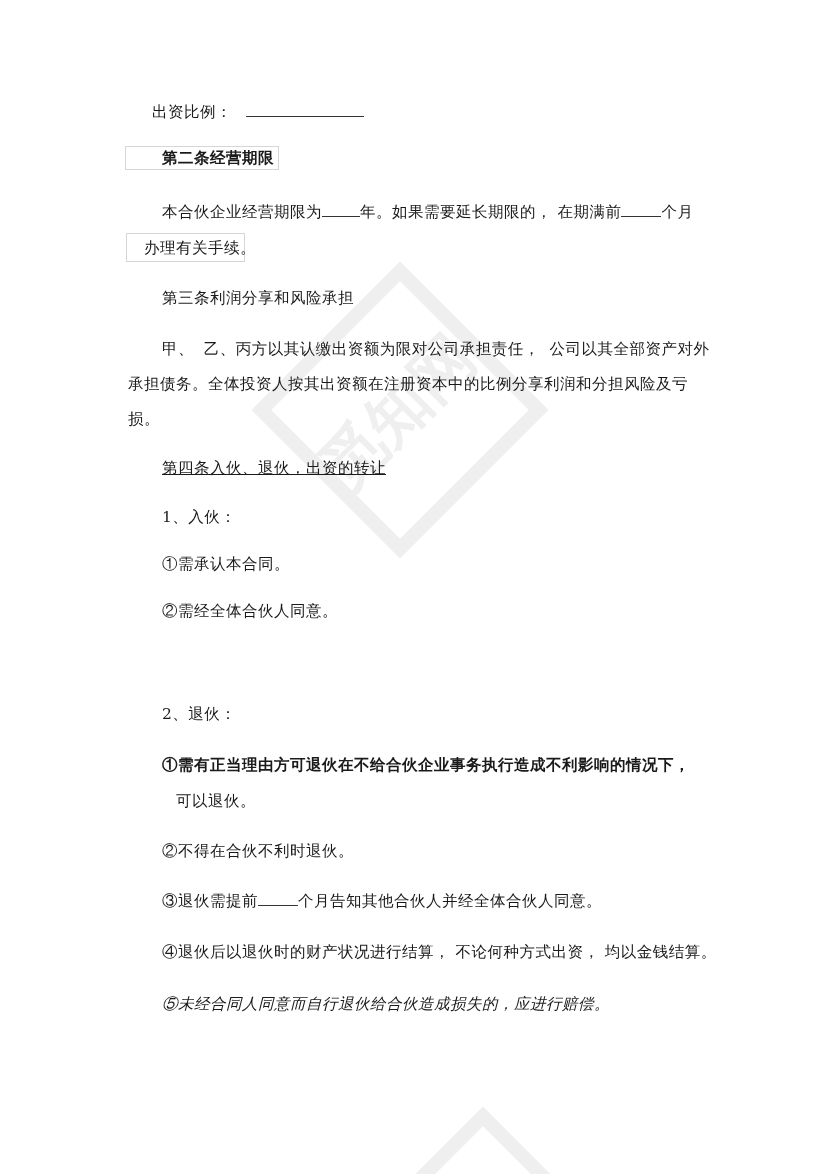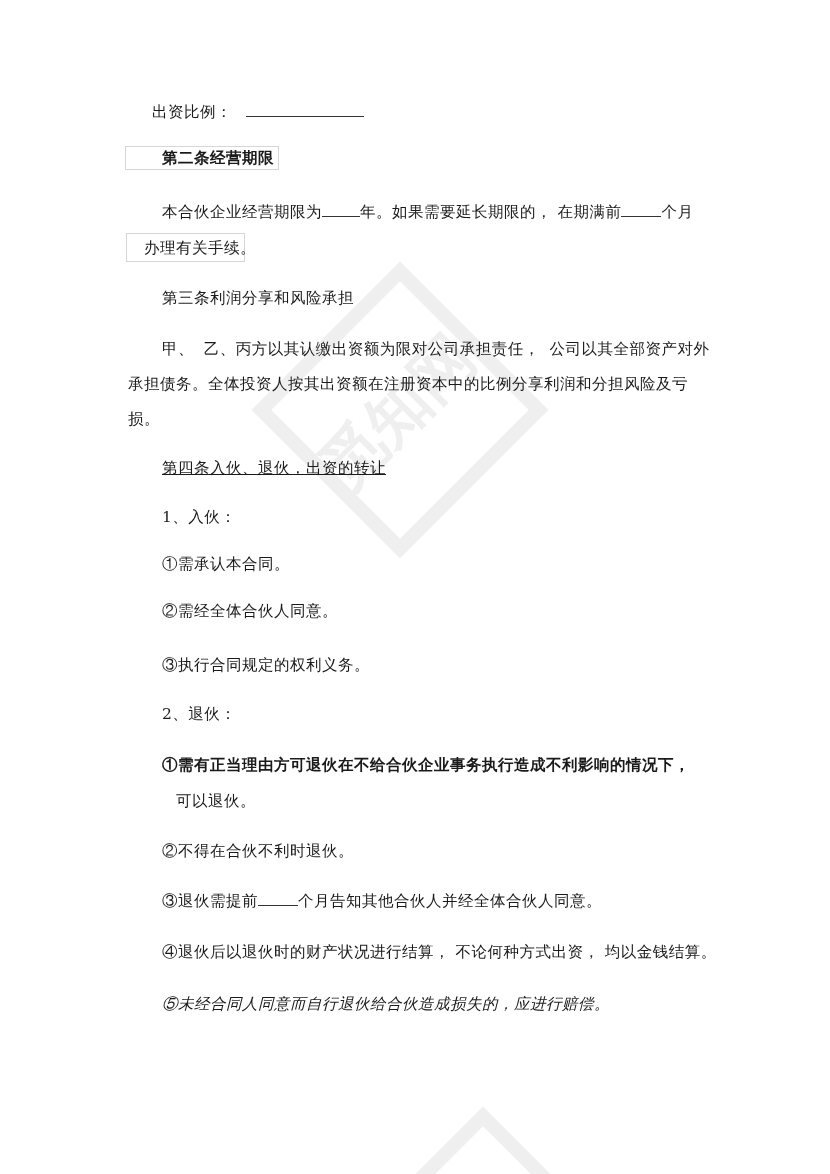--- a/index.html
+++ b/index.html
@@ -94,21 +94,20 @@
   <div class="line" style="left:162px; top:288px;">第三条利润分享和风险承担</div>
   <div class="line" style="left:162px; top:340px;font-family:Liberation Mono, monospace;">甲、  乙、丙方以其认缴出资额为限对公司承担责任，  公司以其全部资产对外</div>
   <div class="line" style="left:128px; top:374px;">承担债务。全体投资人按其出资额在注册资本中的比例分享利润和分担风险及亏</div>
   <div class="line" style="left:128px; top:409px;">损。</div>
 
   <div class="line" style="left:162px; top:458px;text-decoration:underline;">第四条入伙、退伙，出资的转让</div>
 
   <div class="line" style="left:162px; top:507px;text-align:center;">1、入伙：</div>
   <div class="line" style="left:162px; top:554px;">①需承认本合同。</div>
   <div class="line" style="left:162px; top:601px;">②需经全体合伙人同意。</div>
-  <div class="line" style="left:162px; top:655px;">③执行合同规定的权利义务。</div>
 
   <div class="line" style="left:162px; top:704px;">2、退伙：</div>
   <div class="line" style="left:162px; top:755px;font-weight:bold;">①需有正当理由方可退伙在不给合伙企业事务执行造成不利影响的情况下，</div>
   <div class="line" style="left:128px; top:791px;margin-left:48px;">可以退伙。</div>
   <div class="line" style="left:162px; top:841px;">②不得在合伙不利时退伙。</div>
 
   <div class="line" style="left:162px; top:891px;">
     <span>③退伙需提前</span><span class="blank" style="width:40px;"></span><span>个月告知其他合伙人并经全体合伙人同意。</span>
   </div>
   <div class="line" style="left:162px; top:942px;">④退伙后以退伙时的财产状况进行结算，  不论何种方式出资，  均以金钱结算。</div>

